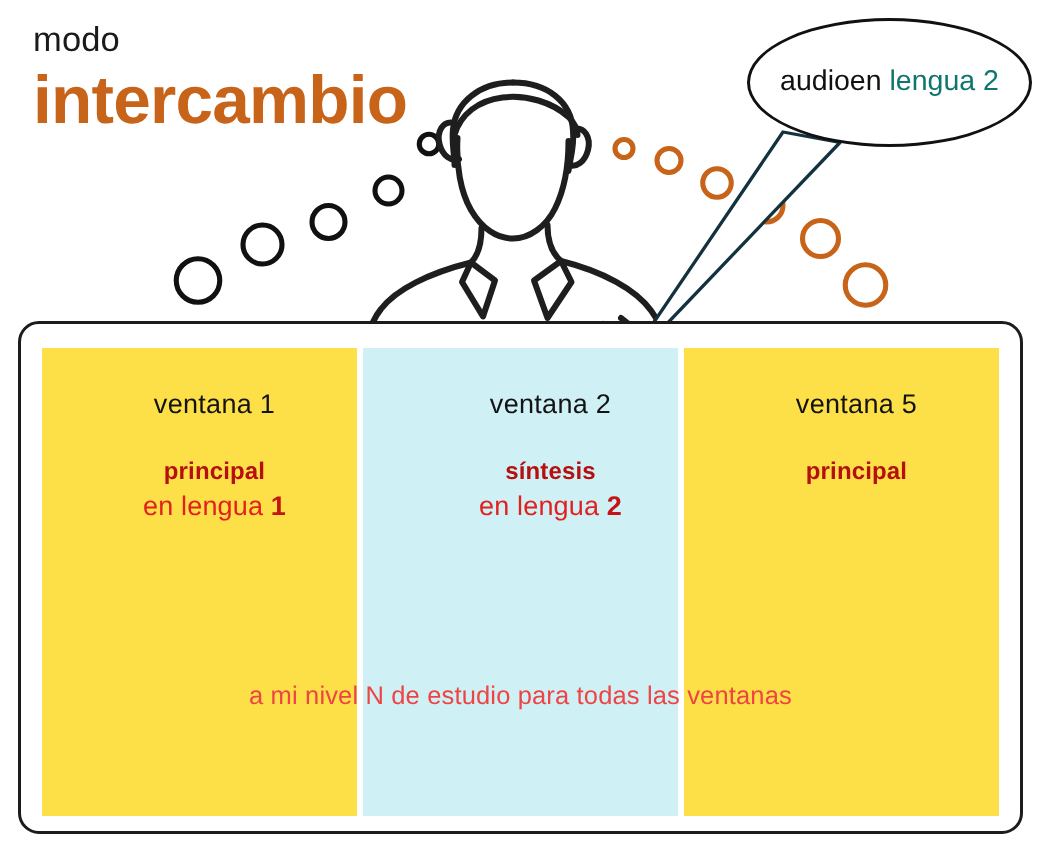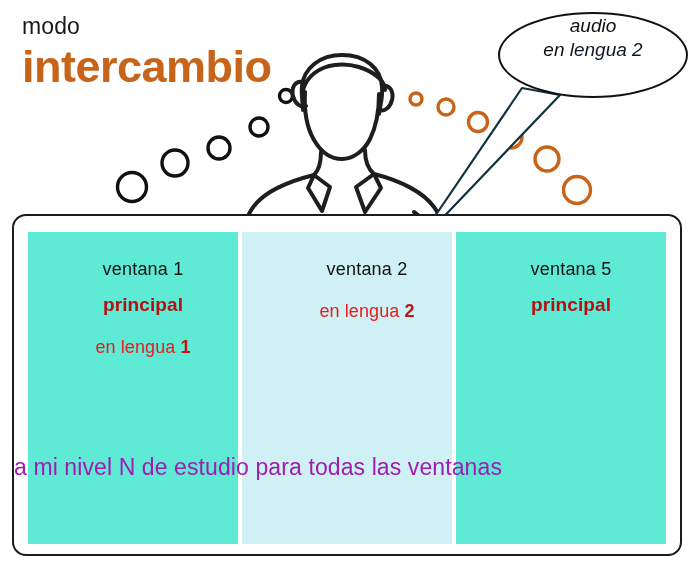--- a/index.html
+++ b/index.html
@@ -51,38 +51,37 @@
     position: absolute;
     left: 498px;
     top: 12px;
     width: 190px;
     height: 86px;
     border: 2.4px solid #111111;
     border-radius: 50% / 50%;
     background: #ffffff;
     box-sizing: border-box;
     display: flex;
-    flex-direction: column;
+    flex-direction: row;
     align-items: center;
-    justify-content: flex-start;
+    justify-content: center;
     z-index: 6;
-    font-style: italic;
   }
   #bubble-line-1 {
     font-size: 19px;
     color: #111111;
     line-height: 1.25;
   }
   #bubble-line-2 {
     font-size: 19px;
     color: #111111;
     line-height: 1.25;
   }
   #bubble-lengua2 {
-    color: #0f172a;
+    color: #0f766e;
   }
 
   
   #main-panel {
     position: absolute;
     left: 12px;
     top: 214px;
     width: 670px;
     height: 342px;
     border: 2.6px solid #1c1c1c;
@@ -102,55 +101,55 @@
     justify-content: space-between;
   }
 
   .window-col {
     width: 210px;
     height: 100%;
     box-sizing: border-box;
     padding-top: 27px;
     text-align: center;
   }
-  .col-peach { background: #5eead4; padding-left: 20px; }
+  .col-peach { background: #fde047; padding-left: 20px; }
   .col-blue  { background: #CFF0F4; padding-left: 40px; }
 
   .col-window-label {
     font-size: 18px;
     color: #131313;
     letter-spacing: .2px;
   }
   .col-mode {
-    margin-top: 14px;
-    font-size: 19px;
+    margin-top: 26px;
+    font-size: 16px;
     font-weight: bold;
     color: #B50F0F;
     letter-spacing: .1px;
   }
   .col-lang {
-    margin-top: 21px;
+    margin-top: 3px;
     font-size: 18px;
     color: #E32020;
     letter-spacing: .1px;
   }
   .col-lang b {
     font-weight: bold;
     color: #C41414;
   }
 
   
   #footer-note {
     position: absolute;
     left: 0;
     right: 0;
     top: 238px;
-    text-align: left;
-    font-size: 23px;
-    color: #a21caf;
+    text-align: center;
+    font-size: 17px;
+    color: #ef4444;
     z-index: 4;
     letter-spacing: .1px;
   }
 </style>
 </head>
 <body>
 
 <div id="header-block">
   <div id="modo-label">modo</div>
   <div id="title-intercambio">intercambio</div>
@@ -221,20 +220,21 @@
     <div class="window-col col-peach">
       <div class="col-window-label">ventana 1</div>
       <div class="col-mode">principal</div>
       <div class="col-lang">
         <span>en lengua </span><b>1</b>
       </div>
     </div>
 
     <div class="window-col col-blue">
       <div class="col-window-label">ventana 2</div>
+      <div class="col-mode">síntesis</div>
       <div class="col-lang">
         <span>en lengua </span><b>2</b>
       </div>
     </div>
 
     <div class="window-col col-peach">
       <div class="col-window-label">ventana 5</div>
       <div class="col-mode">principal</div>
     </div>
 

